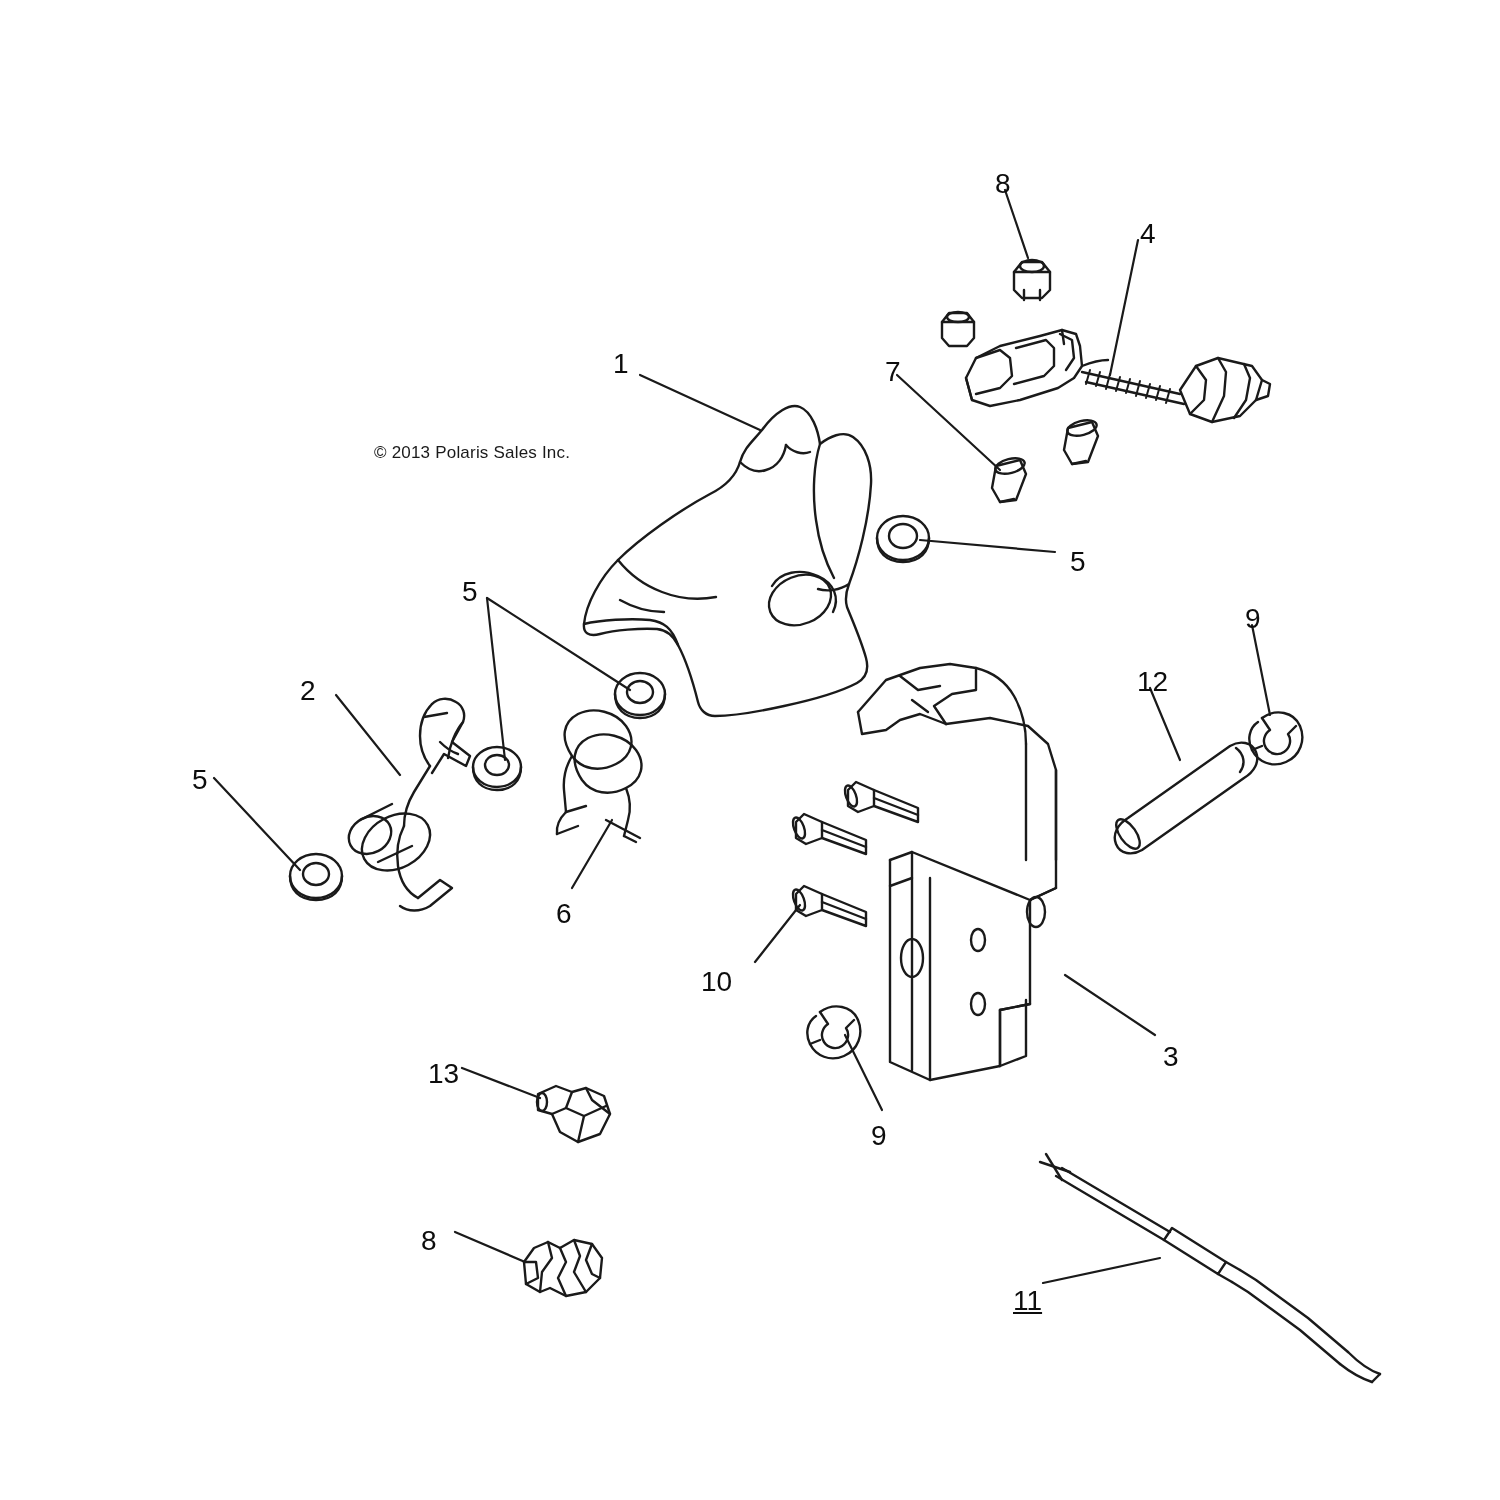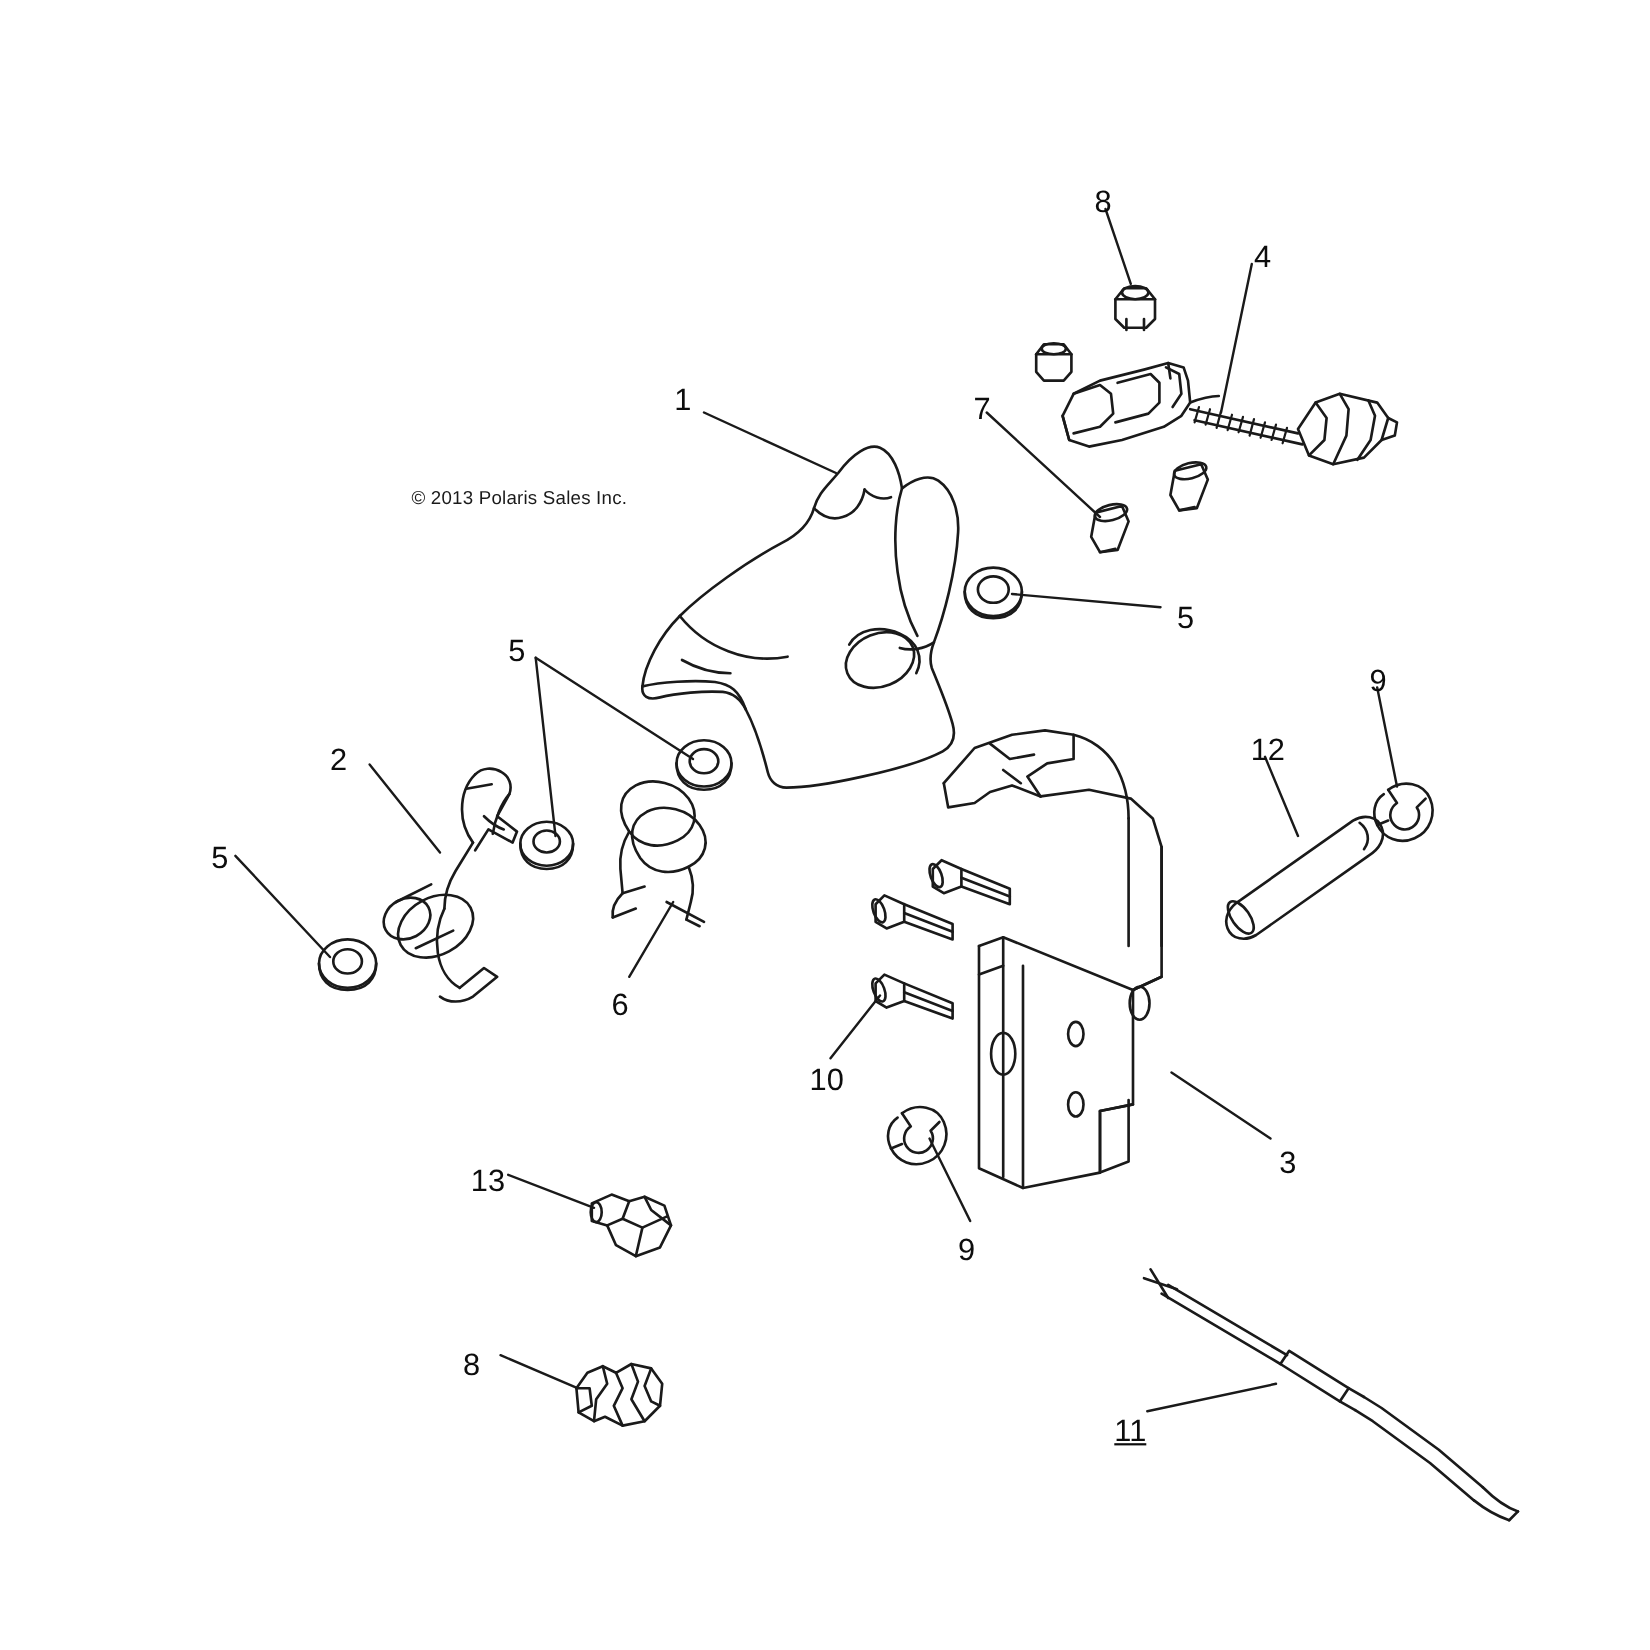--- a/index.html
+++ b/index.html
@@ -322,19 +322,19 @@
   <div class="callout" style="left:1163px; top:1043px;">3</div>
   <div class="callout" style="left:1140px; top:220px;">4</div>
   <div class="callout" style="left:1070px; top:548px;">5</div>
   <div class="callout" style="left:462px; top:578px;">5</div>
   <div class="callout" style="left:192px; top:766px;">5</div>
   <div class="callout" style="left:556px; top:900px;">6</div>
   <div class="callout" style="left:885px; top:358px;">7</div>
   <div class="callout" style="left:995px; top:170px;">8</div>
   <div class="callout" style="left:1245px; top:605px;">9</div>
   <div class="callout" style="left:871px; top:1122px;">9</div>
-  <div class="callout" style="left:736px; top:968px;">10</div>
+  <div class="callout" style="left:701px; top:968px;">10</div>
   <div class="callout" style="left:1013px; top:1287px;text-decoration:underline;">11</div>
   <div class="callout" style="left:421px; top:1227px;">8</div>
   <div class="callout" style="left:428px; top:1060px;text-align:right;">13</div>
   <div class="callout" style="left:1137px; top:668px;">12</div>
 
 </div>
 
 </body></html>

